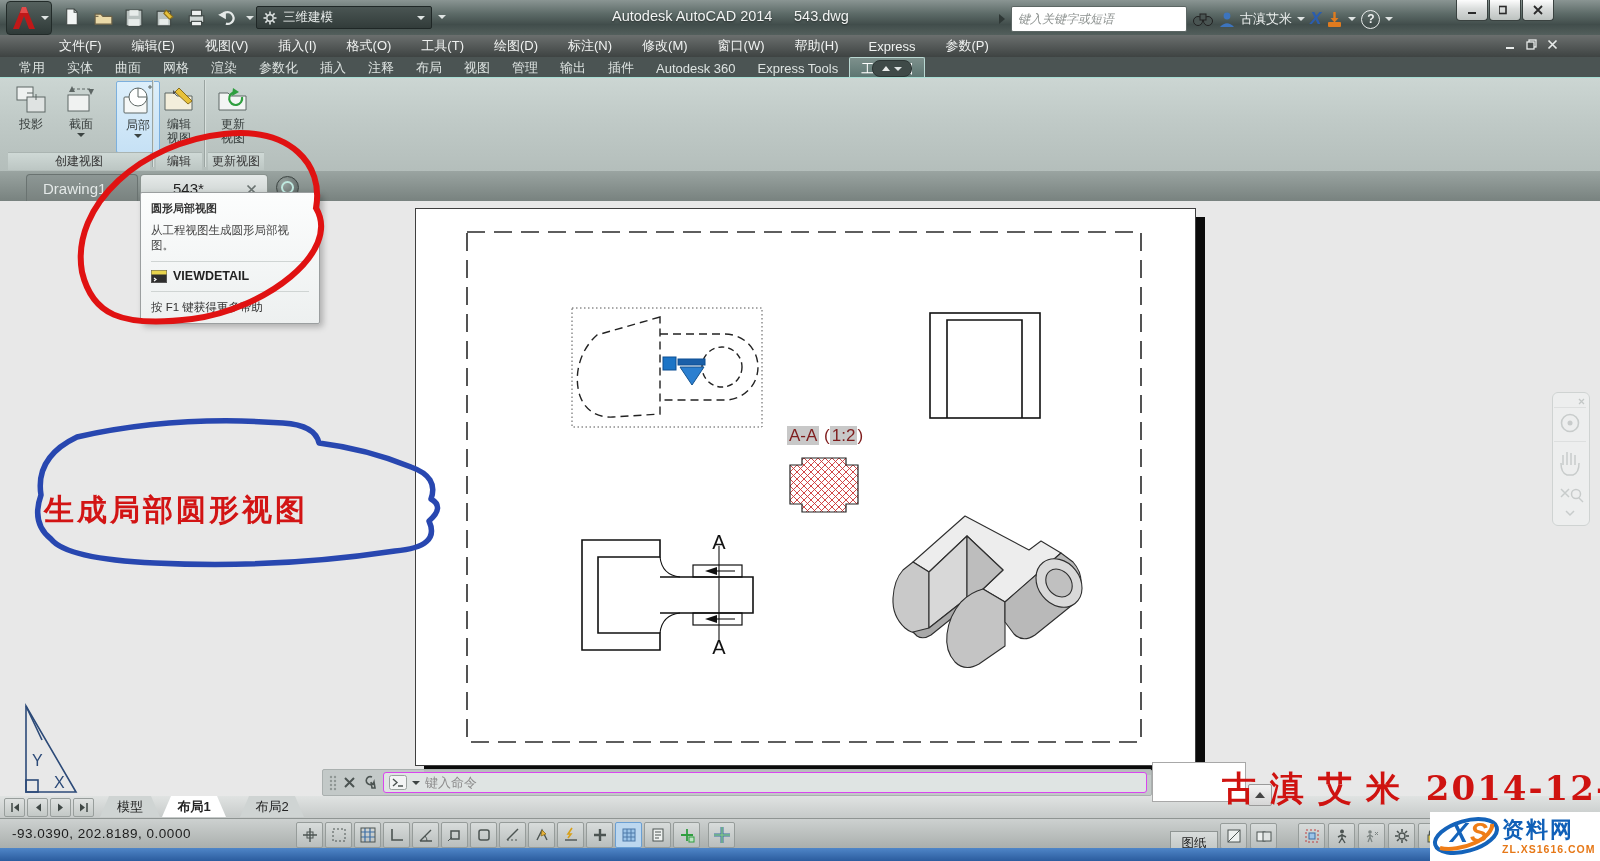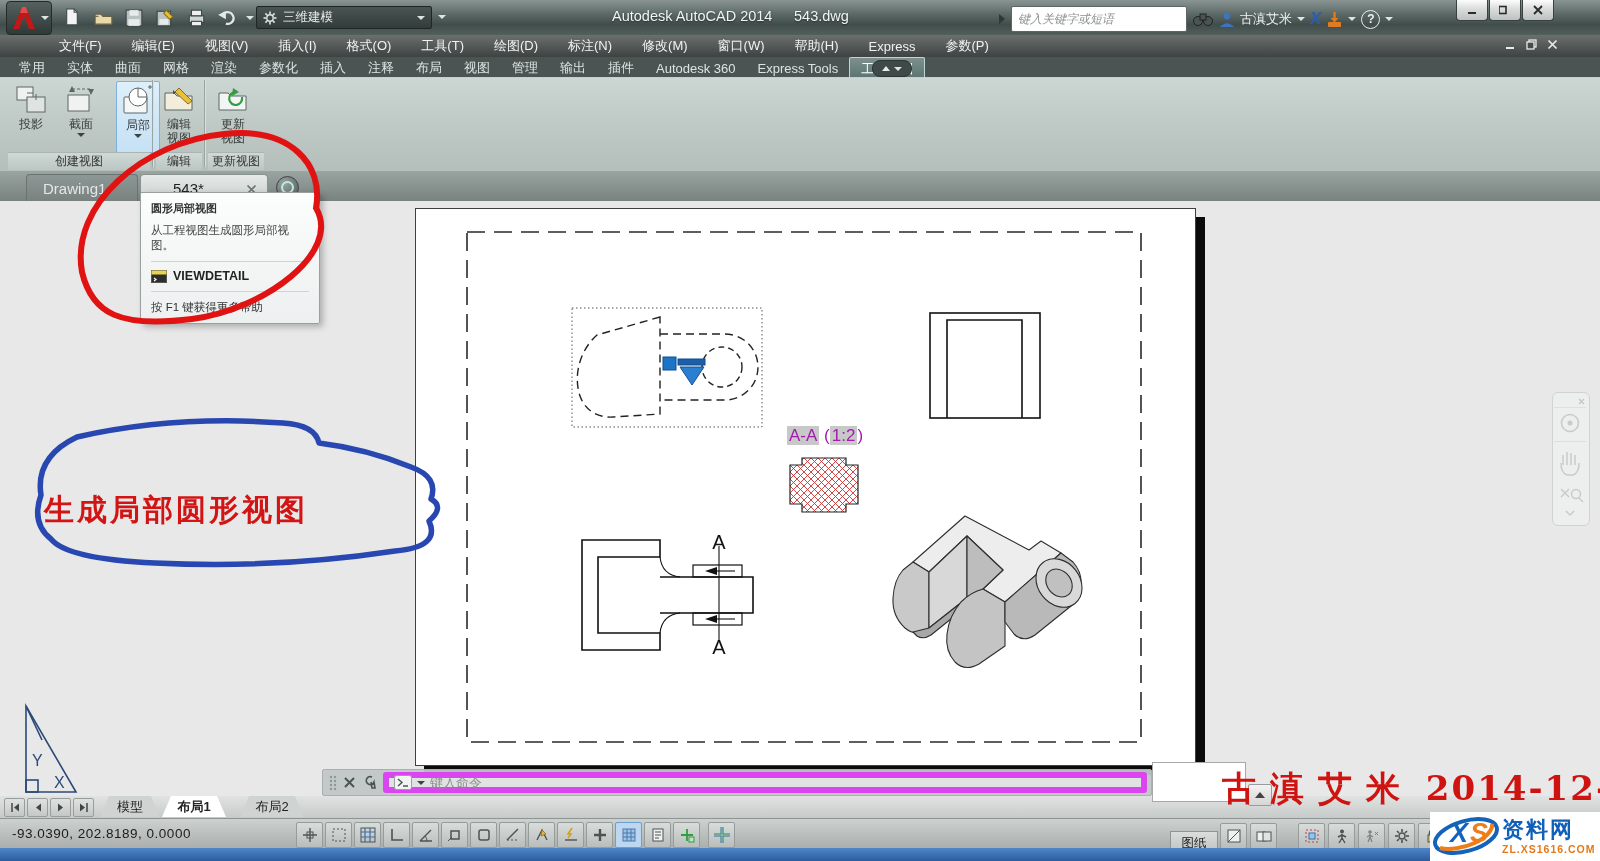--- a/index.html
+++ b/index.html
@@ -75,37 +75,37 @@
     background:linear-gradient(180deg,#9aa4a1,#78827f);border-bottom:1px solid #5c6563;}
   .dtab{position:absolute;top:3px;height:27px;border-radius:4px 4px 0 0;font-size:15px;
     display:flex;align-items:center;box-sizing:border-box;}
   .dtab.inactive{background:linear-gradient(180deg,#8d9795,#79827f);color:#e3e8e7;border:1px solid #6a7371;border-bottom:none;}
   .dtab.active{background:linear-gradient(180deg,#e6eae9,#c8cfcd);color:#222;border:1px solid #8a938f;border-bottom:none;}
   
   .canvas{left:0;top:201px;width:1600px;height:595px;background:#e8e8e8;}
   .paper{left:415px;top:208px;width:779px;height:556px;background:#fff;border:1px solid #3f3f3f;
     box-shadow:9px 9px 0 0 #0b0b0b;}
   .paper-svg{left:415px;top:208px;z-index:3;}
-  .aa-label{left:787px;top:426px;z-index:4;font-size:17px;color:#a21caf;}
+  .aa-label{left:787px;top:426px;z-index:4;font-size:17px;color:#7f1d1d;}
   .aa-label .hl{background:#c8c8c8;padding:0 2px;}
   .a-marker{z-index:4;width:26px;text-align:center;font-size:20px;color:#111;}
   
   .navbar{left:1552px;top:392px;width:36px;height:132px;border:1px solid #c9cecd;border-radius:6px;
     background:rgba(243,245,245,.55);z-index:6;opacity:.8;}
   
   .red-ellipse{left:52px;top:112px;z-index:60;pointer-events:none;}
   .blue-blob{left:15px;top:403px;z-index:12;pointer-events:none;}
   .red-note{z-index:13;color:#d21414;font-weight:bold;font-family:"DejaVu Sans","Liberation Sans",sans-serif;}
   .signature{left:1222px;top:766px;z-index:9;color:#cf1310;font-family:"DejaVu Serif","Liberation Serif",serif;
     font-weight:bold;font-size:34px;white-space:nowrap;}
   
   .cmdbar{left:322px;top:769px;width:830px;height:27px;background:rgba(193,199,198,.95);
     border:1px solid #aab0af;border-radius:2px;z-index:7;display:flex;align-items:center;gap:6px;
     padding:0 4px 0 6px;box-sizing:border-box;}
-  .cmdfield{flex:1;height:21px;background:#dfe4e3;border:6px solid #d946ef;border-radius:3px;
+  .cmdfield{flex:1;height:21px;background:#dfe4e3;border:1px solid #d946ef;border-radius:3px;
     display:flex;align-items:center;gap:5px;padding:0 5px;box-sizing:border-box;}
   .cmdghost{color:#8d8d8d;font-size:13px;}
   
   .layoutrow{left:0;top:796px;width:1600px;height:22px;
     background:linear-gradient(180deg,#e0e3e2,#c6cac9);border-bottom:1px solid #9aa09e;}
   .lnav{position:absolute;left:4px;top:2px;display:flex;gap:2px;}
   .lnav-btn{width:19px;height:17px;display:flex;align-items:center;justify-content:center;
     background:linear-gradient(#dfe2e1,#c3c8c6);border:1px solid #989e9c;border-radius:2px;}
   .ltab{position:absolute;top:0;height:21px;display:flex;align-items:center;justify-content:center;
     font-size:13px;color:#222;clip-path:polygon(9px 0,calc(100% - 9px) 0,100% 100%,0 100%);}

